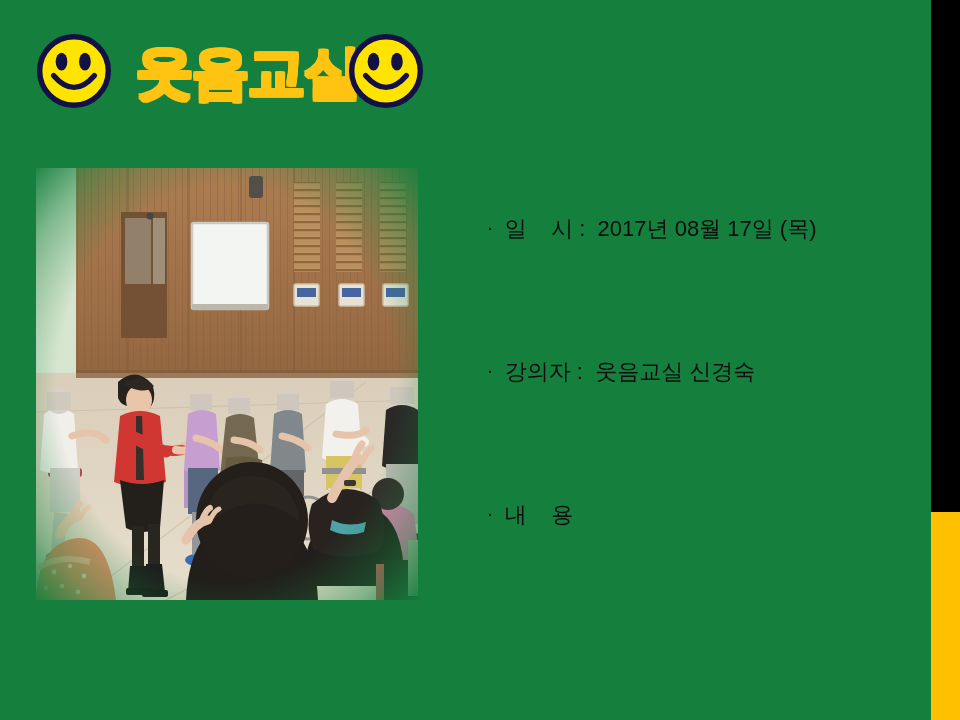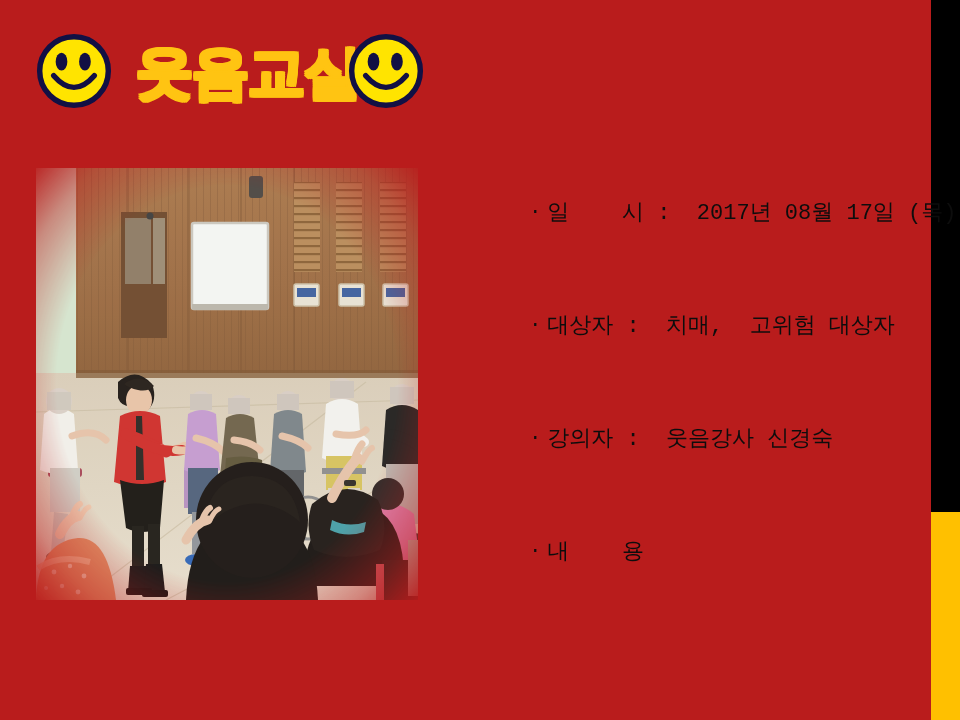--- a/index.html
+++ b/index.html
@@ -7,21 +7,21 @@
     padding: 0;
     background: #ffffff;
   }
   body {
     font-family: "Liberation Sans", "DejaVu Sans", sans-serif;
   }
   #slide {
     position: relative;
     width: 960px;
     height: 720px;
-    background: #b91c1c;
+    background: #15803d;
     overflow: hidden;
   }
 
   
   .edge-bar {
     position: absolute;
     right: 0;
     width: 29px;
   }
   .edge-bar-dark {
@@ -92,23 +92,23 @@
   
   .info-block {
     position: absolute;
     left: 450px;
     top: 170px;
     width: 470px;
   }
   .info-line {
     position: relative;
     color: #0d0d0d;
-    font-family: Liberation Mono, monospace;
+    font-family: Liberation Sans, sans-serif;
     font-size: 22px;
-    line-height: 28px;
+    line-height: 38px;
     white-space: pre;
   }
   .info-line.spaced { margin-bottom: 27px; }
   .bullet-dot {
     display: inline-block;
     width: 18px;
     color: #0d0d0d;
     font-size: 20px;
     vertical-align: 2px;
   }
@@ -374,26 +374,23 @@
     </div>
   </div>
 
   <div class="info-block">
 
     <div class="info-line spaced">
       <span class="bullet-dot">·</span><span>일    시 :  2017년 08월 17일 (목)</span>
     </div>
 
 
+
     <div class="info-line spaced">
-      <span class="bullet-dot">·</span><span>대상자 :  치매,  고위험 대상자</span>
-    </div>
-
-    <div class="info-line spaced">
-      <span class="bullet-dot">·</span><span>강의자 :  웃음강사 신경숙</span>
+      <span class="bullet-dot">·</span><span>강의자 :  웃음교실 신경숙</span>
     </div>
 
     <div class="info-line">
       <span class="bullet-dot">·</span><span>내    용</span>
     </div>
 
   </div>
 
 </div>
 

